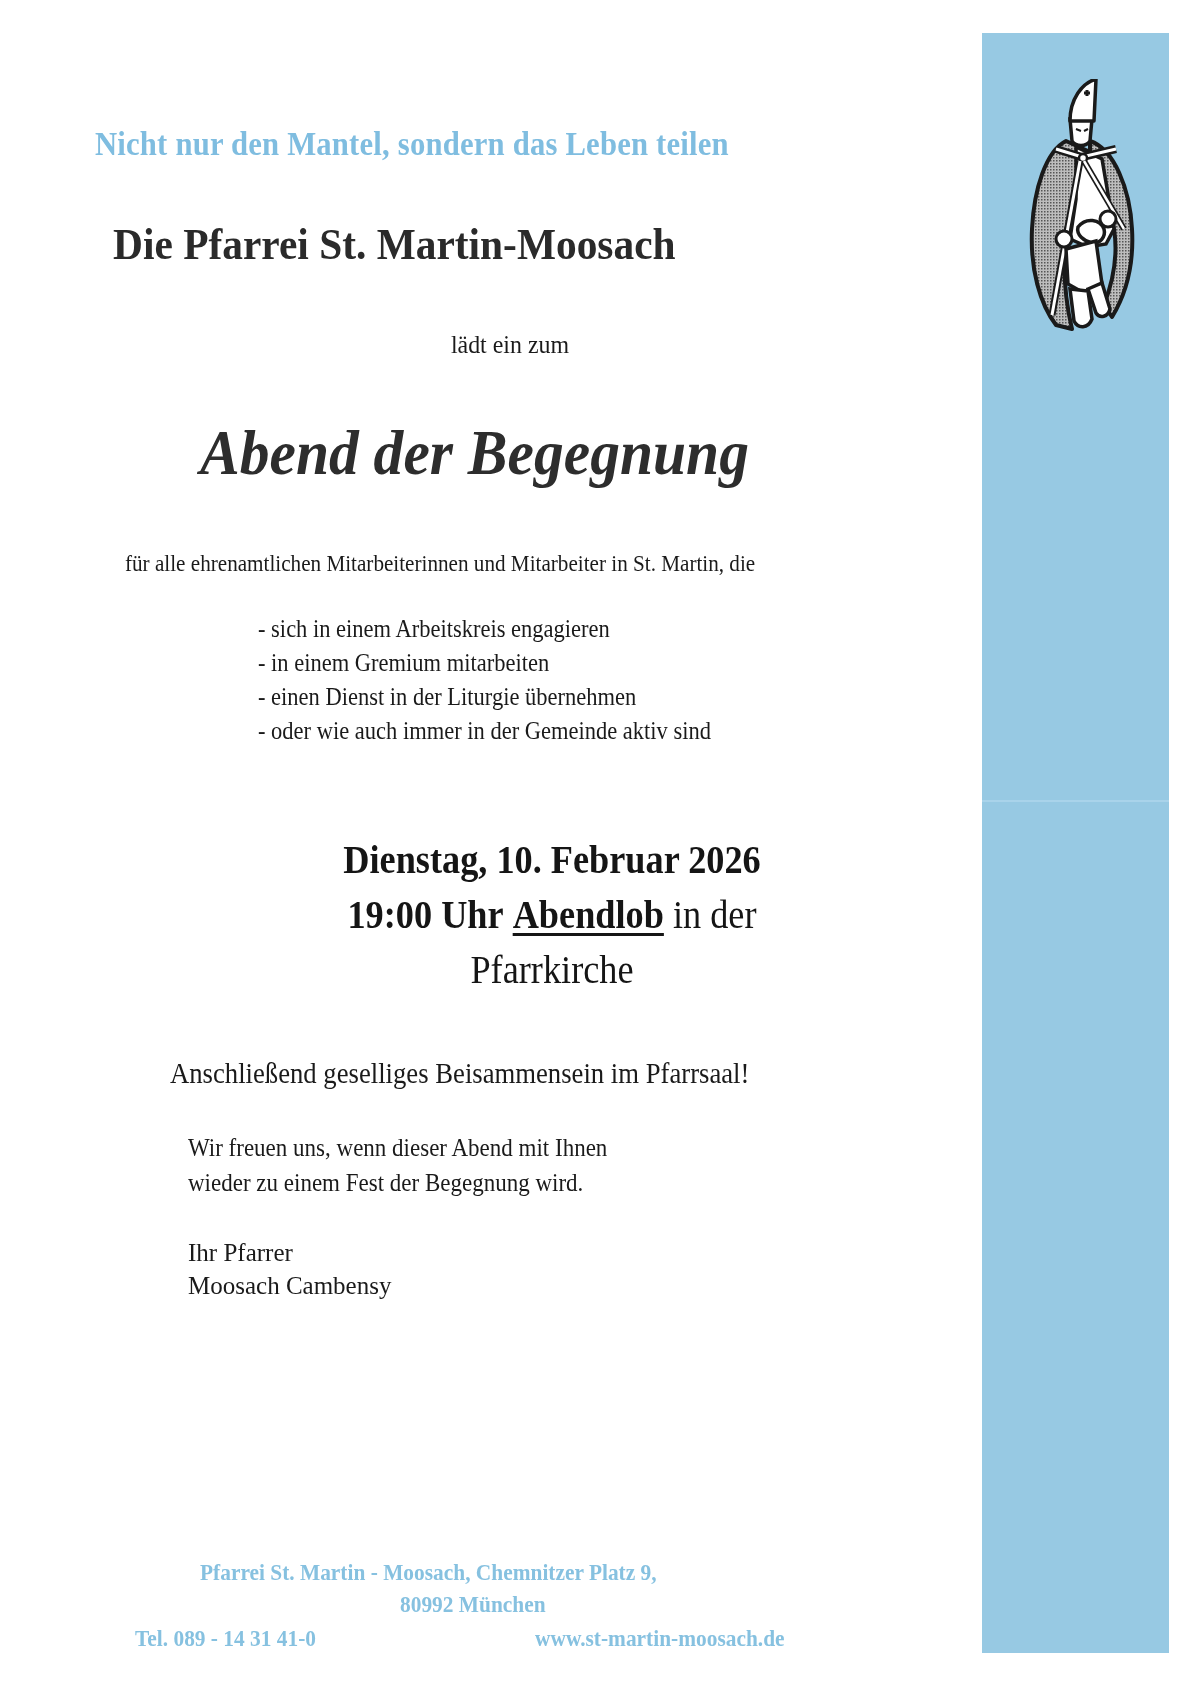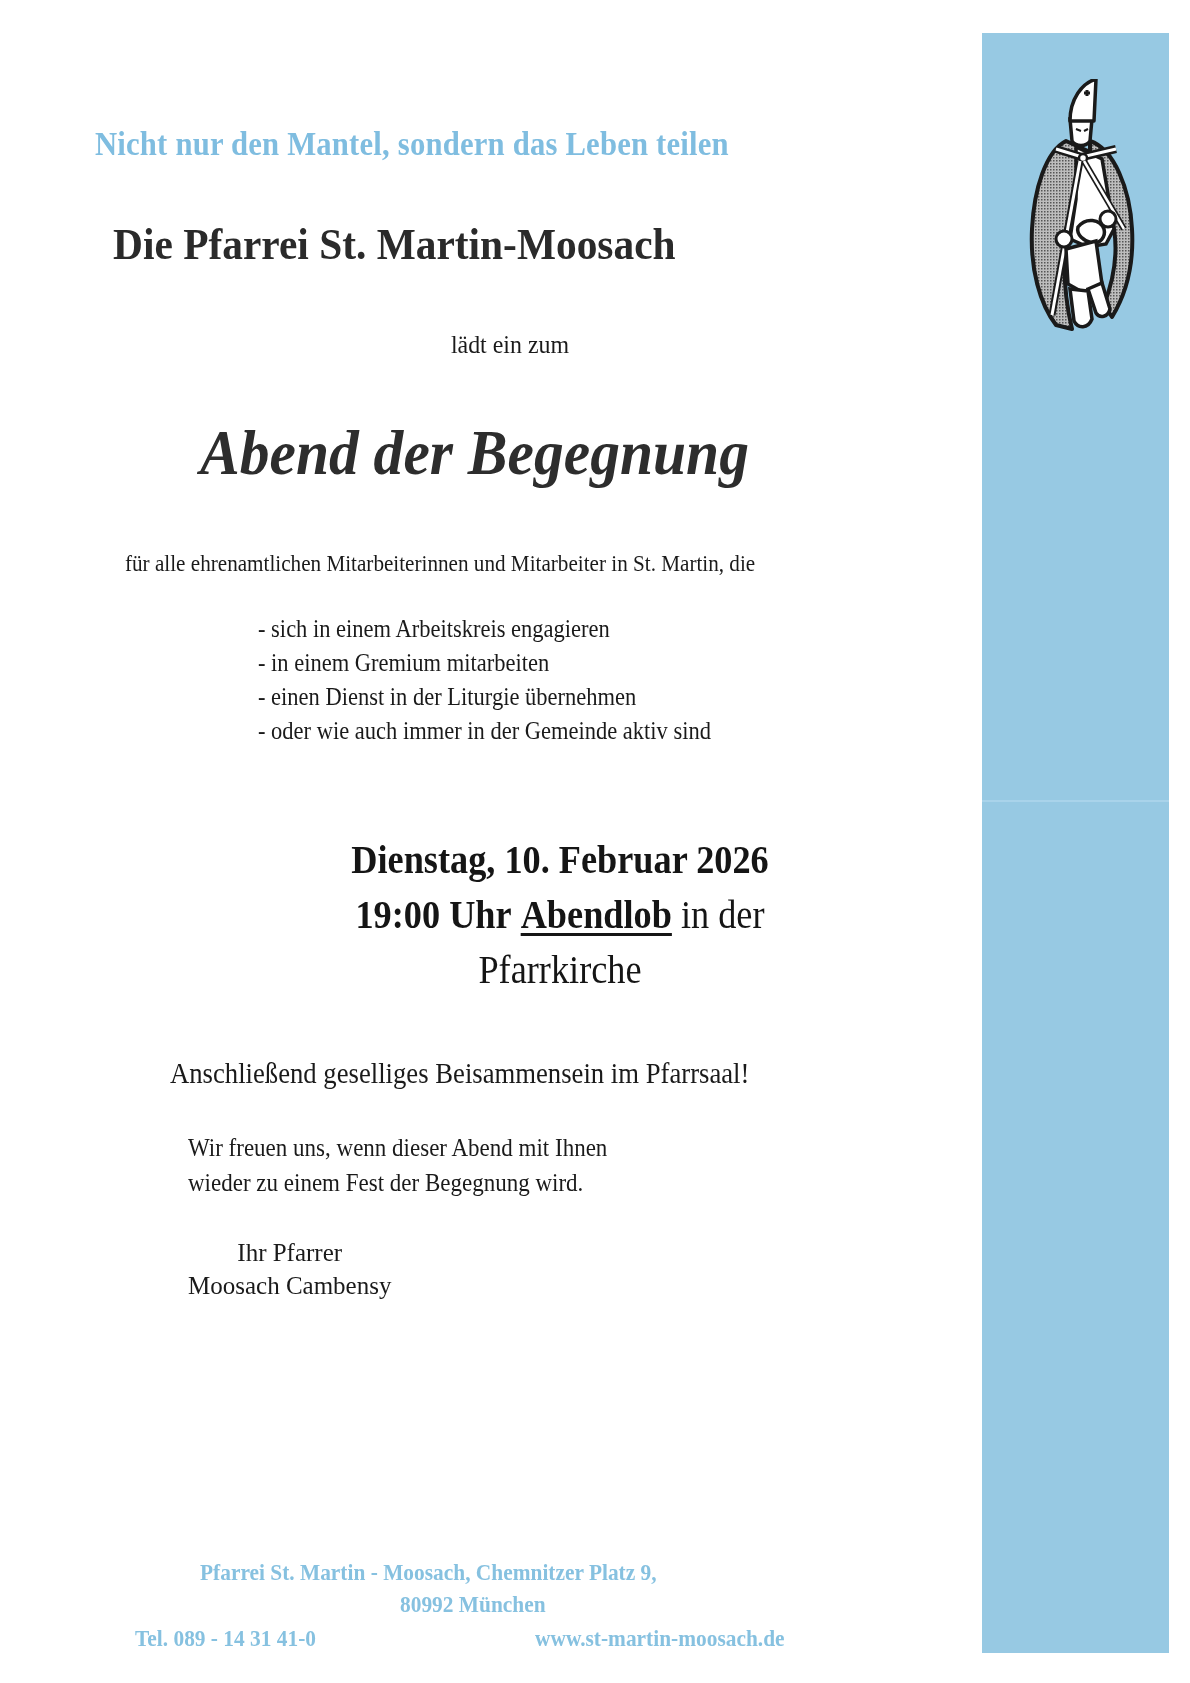--- a/index.html
+++ b/index.html
@@ -62,21 +62,21 @@
       margin: 0; padding: 0;
       list-style: none;
       font-size: 25px;
       line-height: 34px;
       transform: scaleX(0.9);
       transform-origin: left top;
     }
     .list li { white-space: nowrap; }
 
     .date-block {
-      left: 240px; width: 640px; top: 832px;
+      left: 232px; width: 640px; top: 832px;
       text-align: center;
       font-size: 39px;
       line-height: 55px;
       color: #151515;
     }
     .date-block .bold { font-weight: bold; }
     .date-block .ul { text-decoration: underline; text-decoration-thickness: 3px; text-underline-offset: 5px; }
     .date-line, .time-line, .place-line { display: block; transform: scaleX(0.93); }
 
     .afterwards {
@@ -91,21 +91,21 @@
       line-height: 35px;
       transform: scaleX(0.92);
       transform-origin: left top;
     }
     .greeting span { display: block; }
     .signature {
       left: 188px; top: 1236px;
       font-size: 25px;
       line-height: 33px;
     }
-    .signature span { display: block; text-align: center; }
+    .signature span { display: block; }
 
     .footer {
       color: #86c1e0;
       font-weight: bold;
       font-size: 23px;
     }
     .footer-address-1 { left: 200px; top: 1560px; transform: scaleX(0.93); transform-origin: left top; }
     .footer-address-2 { left: 400px; top: 1592px; transform: scaleX(0.93); transform-origin: left top; }
     .footer-phone { left: 135px; top: 1626px; transform: scaleX(0.93); transform-origin: left top; }
     .footer-url { left: 535px; top: 1626px; transform: scaleX(0.93); transform-origin: left top; }

